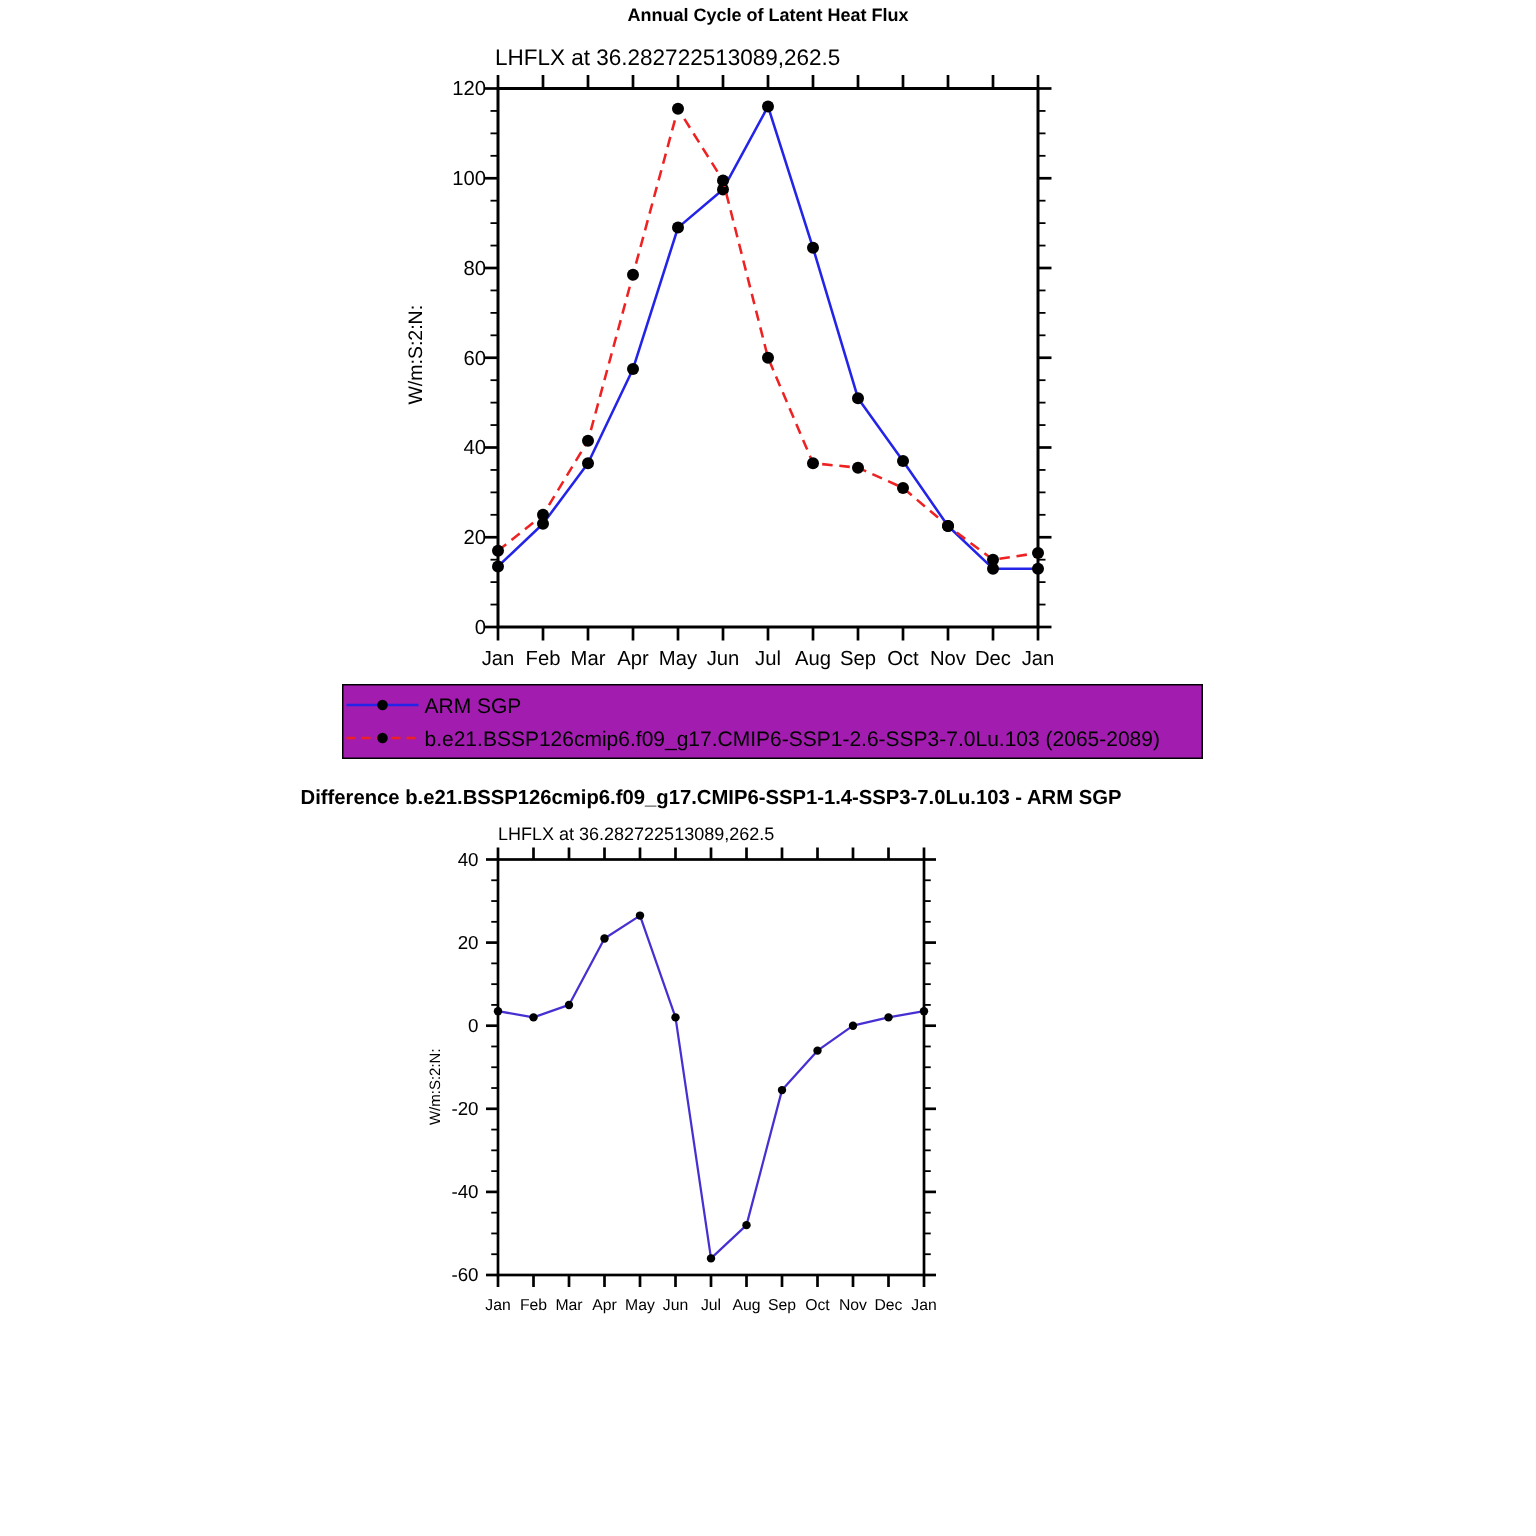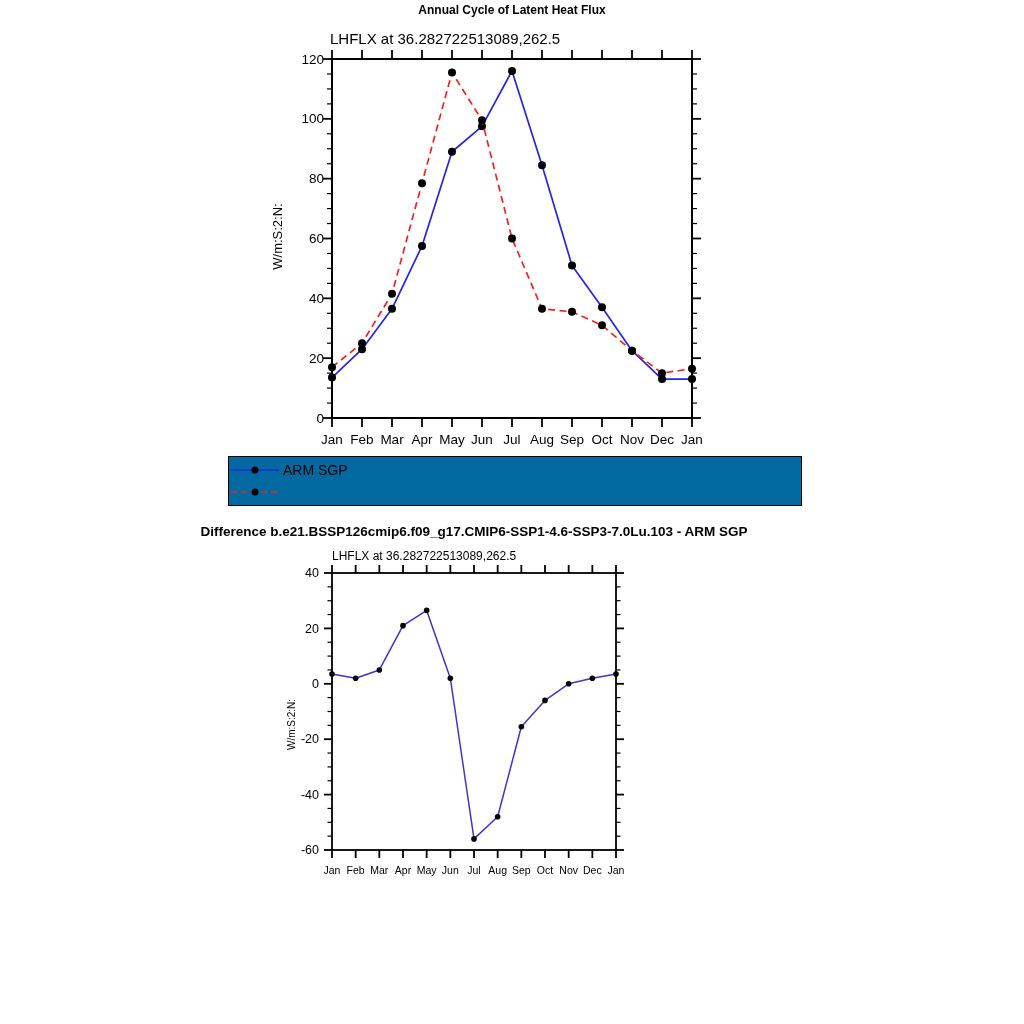--- a/index.html
+++ b/index.html
@@ -5,21 +5,21 @@
   html,body{margin:0;padding:0;background:#fff;}
   body{width:1024px;height:1024px;position:relative;font-family:"Liberation Sans",sans-serif;color:#000;overflow:hidden;}
   .abs{position:absolute;}
   #plot-svg{position:absolute;left:0;top:0;}
   .chart1-title{left:262px;top:3px;width:500px;text-align:center;font-weight:bold;font-size:12px;white-space:nowrap;}
   .chart1-subtitle{left:330px;top:30px;font-size:15px;white-space:nowrap;}
   .chart1-ylabel{left:177px;top:229px;width:200px;text-align:center;font-size:13px;transform:rotate(-90deg);white-space:nowrap;}
   .chart2-title{left:174px;top:524px;width:600px;text-align:center;font-weight:bold;font-size:13.5px;white-space:nowrap;}
   .chart2-subtitle{left:332px;top:549px;font-size:12px;white-space:nowrap;}
   .chart2-ylabel{left:231px;top:719px;width:120px;text-align:center;font-size:10px;transform:rotate(-90deg);white-space:nowrap;}
-  .legend{left:228px;top:456px;width:572px;height:46px;border:1px solid #000;background:#0369a1;
+  .legend{left:228px;top:456px;width:572px;height:46px;border:1px solid #000;background:#a21caf;
           display:flex;flex-direction:column;justify-content:center;padding:1px 0;}
   .legend-row{display:flex;align-items:center;height:22px;}
   .legend-label{font-size:14px;white-space:nowrap;margin-left:2px;}
   svg text{fill:#000;}
 </style>
 </head>
 <body>
 
 <div class="abs chart1-title">Annual Cycle of Latent Heat Flux</div>
 <div class="abs chart1-subtitle">LHFLX at 36.282722513089,262.5</div>
@@ -265,18 +265,19 @@
         <line x1="2" y1="6" x2="50" y2="6" stroke="#2424e8" stroke-width="1.7"></line>
         <circle cx="26" cy="6" r="3.5" fill="#000000"></circle>
       </svg>
     <span class="legend-label">ARM SGP</span>
   </div>
   <div class="legend-row">
     <svg class="legend-sample" width="52" height="12">
         <line x1="2" y1="6" x2="50" y2="6" stroke="#ee2222" stroke-width="1.7" stroke-dasharray="6 4"></line>
         <circle cx="26" cy="6" r="3.5" fill="#000000"></circle>
       </svg>
+    <span class="legend-label">b.e21.BSSP126cmip6.f09_g17.CMIP6-SSP1-2.6-SSP3-7.0Lu.103 (2065-2089)</span>
   </div>
 </div>
 
-<div class="abs chart2-title">Difference b.e21.BSSP126cmip6.f09_g17.CMIP6-SSP1-4.6-SSP3-7.0Lu.103 - ARM SGP</div>
+<div class="abs chart2-title">Difference b.e21.BSSP126cmip6.f09_g17.CMIP6-SSP1-1.4-SSP3-7.0Lu.103 - ARM SGP</div>
 <div class="abs chart2-subtitle">LHFLX at 36.282722513089,262.5</div>
 <div class="abs chart2-ylabel">W/m:S:2:N:</div>
 
 </body></html>

